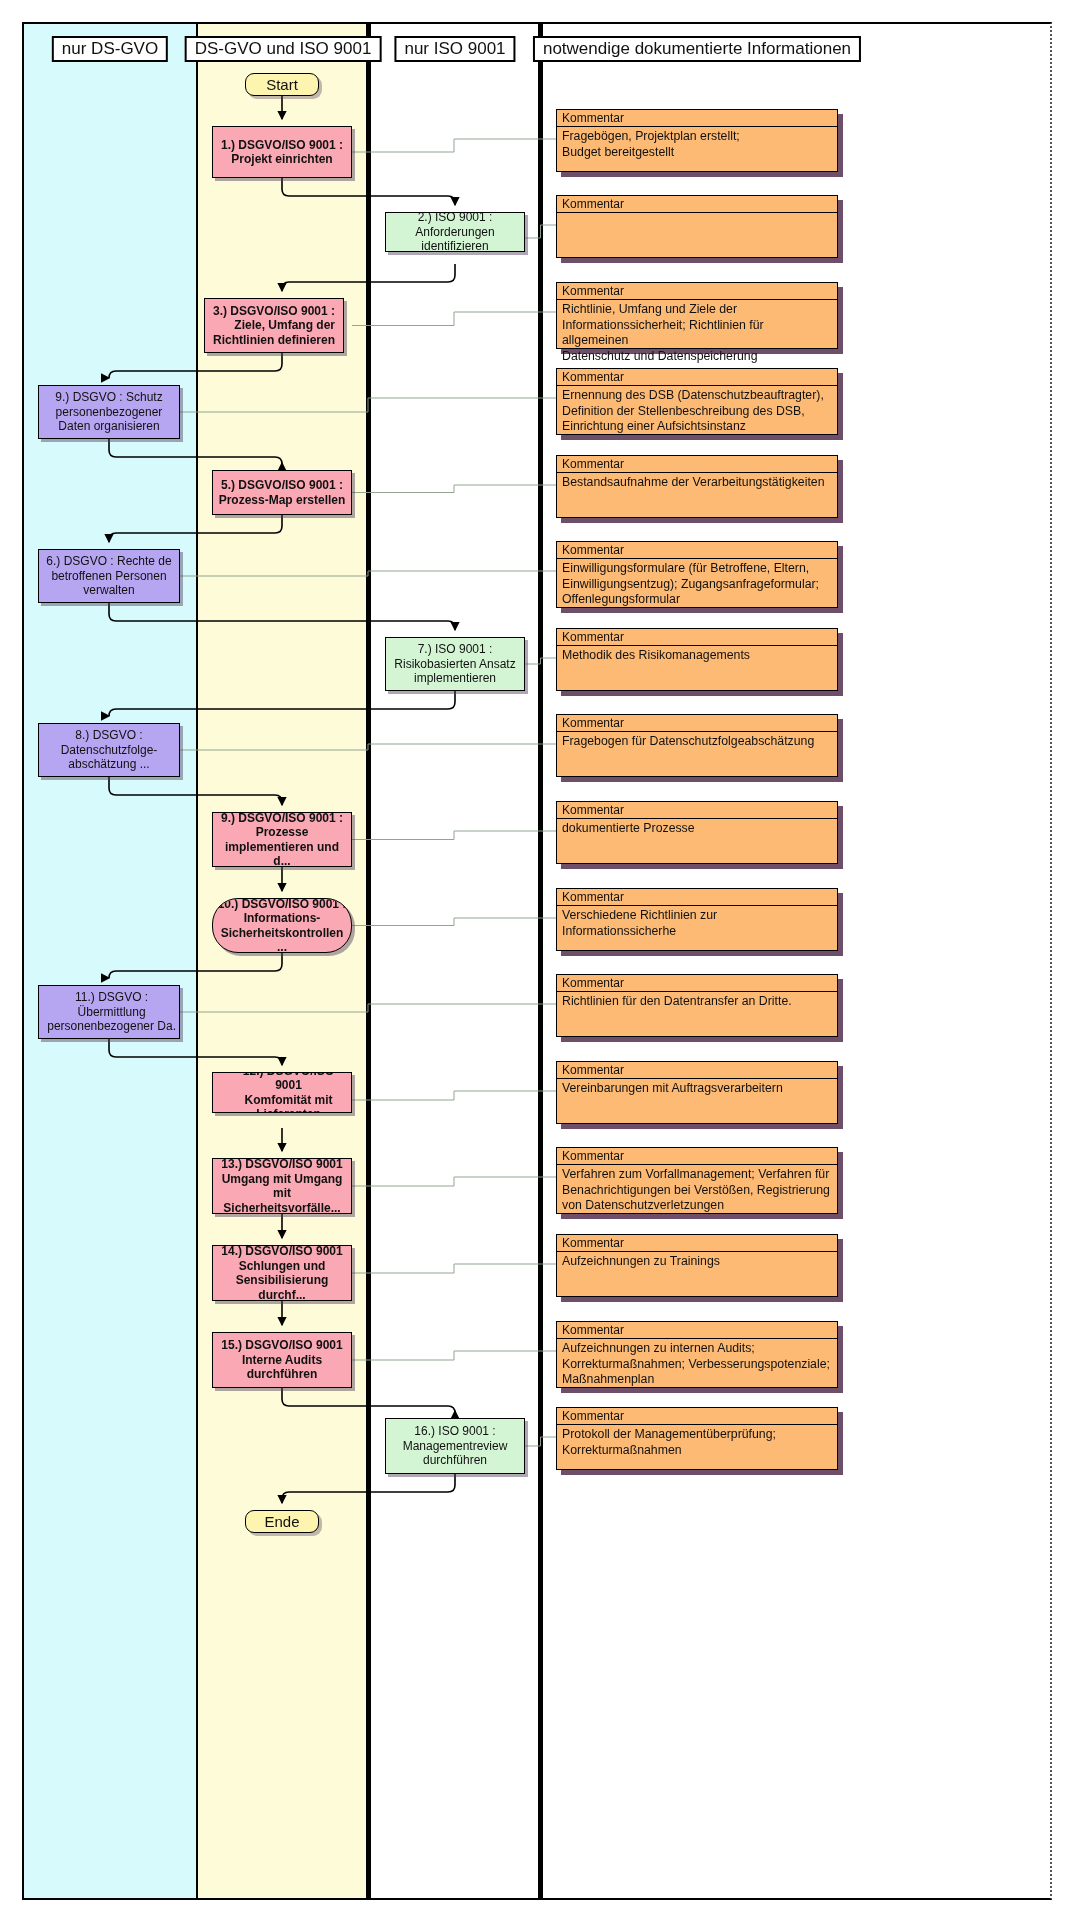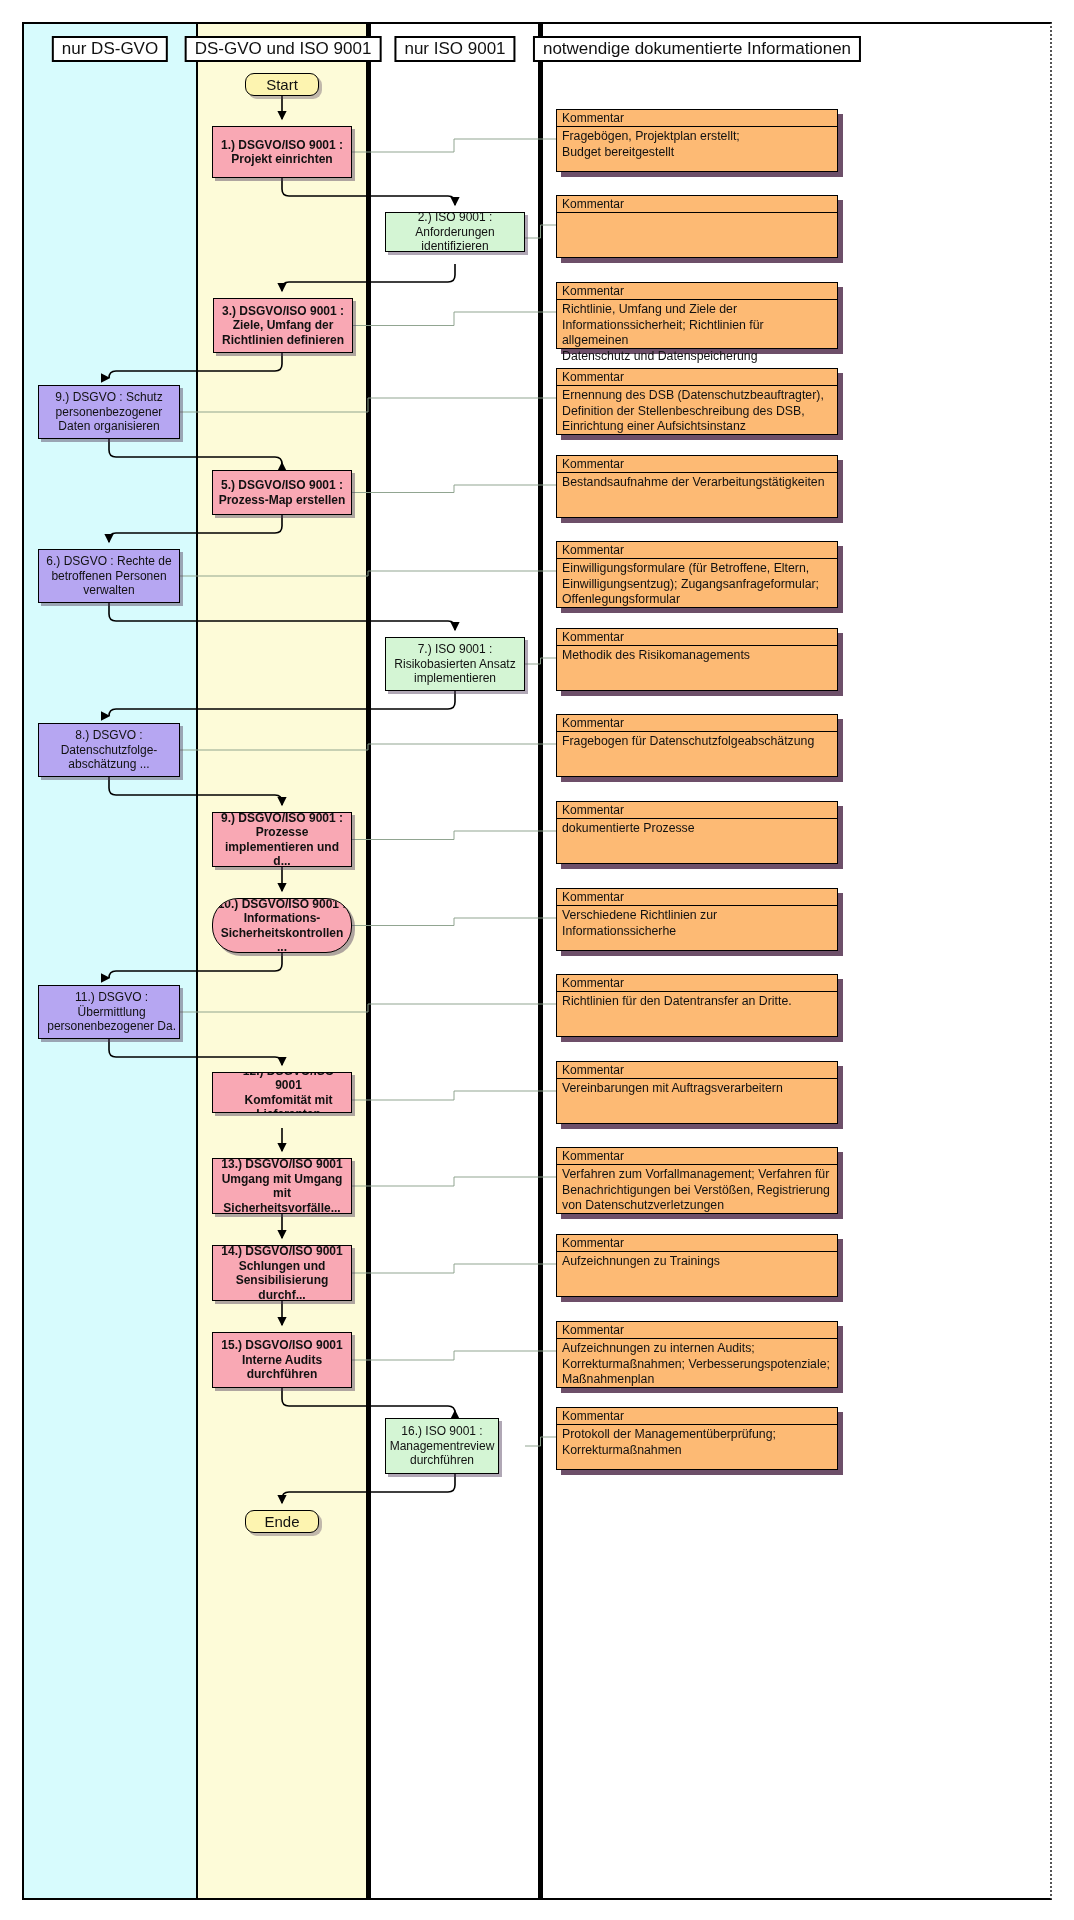--- a/index.html
+++ b/index.html
@@ -104,21 +104,21 @@
   <div id="node-host">
       <div class="node n-both" style="left: 212px; top: 126px; width: 140px; height: 52px;">
         <span style="white-space: pre-line;">1.) DSGVO/ISO 9001 :
 Projekt einrichten</span>
       </div>
       <div class="node n-iso" style="left: 385px; top: 212px; width: 140px; height: 40px;">
         <span style="white-space: pre-line;">2.) ISO 9001 :
 Anforderungen
 identifizieren</span>
       </div>
-      <div class="node n-both" style="left: 213px; top: 298px; width: 140px; height: 55px;">
+      <div class="node n-both" style="left: 204px; top: 298px; width: 140px; height: 55px; text-align: right;">
         <span style="white-space: pre-line;">3.) DSGVO/ISO 9001 :
 Ziele, Umfang der
 Richtlinien definieren</span>
       </div>
       <div class="node n-dsgvo" style="left: 38px; top: 385px; width: 142px; height: 54px;">
         <span style="white-space: pre-line;">9.) DSGVO : Schutz
 personenbezogener
 Daten organisieren</span>
       </div>
       <div class="node n-both" style="left: 212px; top: 470px; width: 140px; height: 45px;">
@@ -168,21 +168,21 @@
       <div class="node n-both" style="left: 212px; top: 1245px; width: 140px; height: 56px;">
         <span style="white-space: pre-line;">14.) DSGVO/ISO 9001
 Schlungen und
 Sensibilisierung durchf...</span>
       </div>
       <div class="node n-both" style="left: 212px; top: 1332px; width: 140px; height: 56px;">
         <span style="white-space: pre-line;">15.) DSGVO/ISO 9001
 Interne Audits
 durchführen</span>
       </div>
-      <div class="node n-iso" style="left: 385px; top: 1418px; width: 114px; height: 56px; justify-content: center;">
+      <div class="node n-iso" style="left: 385px; top: 1418px; width: 140px; height: 56px; justify-content: center;">
         <span style="white-space: pre-line;">16.) ISO 9001 :
 Managementreview
 durchführen</span>
       </div>
     </div>
   <div id="note-host">
       <div class="note" style="left: 556px; top: 109px; width: 282px; height: 63px;">
         <div class="note-hd">Kommentar</div>
         <div class="note-bd">Fragebögen, Projektplan erstellt;
 Budget bereitgestellt</div>

